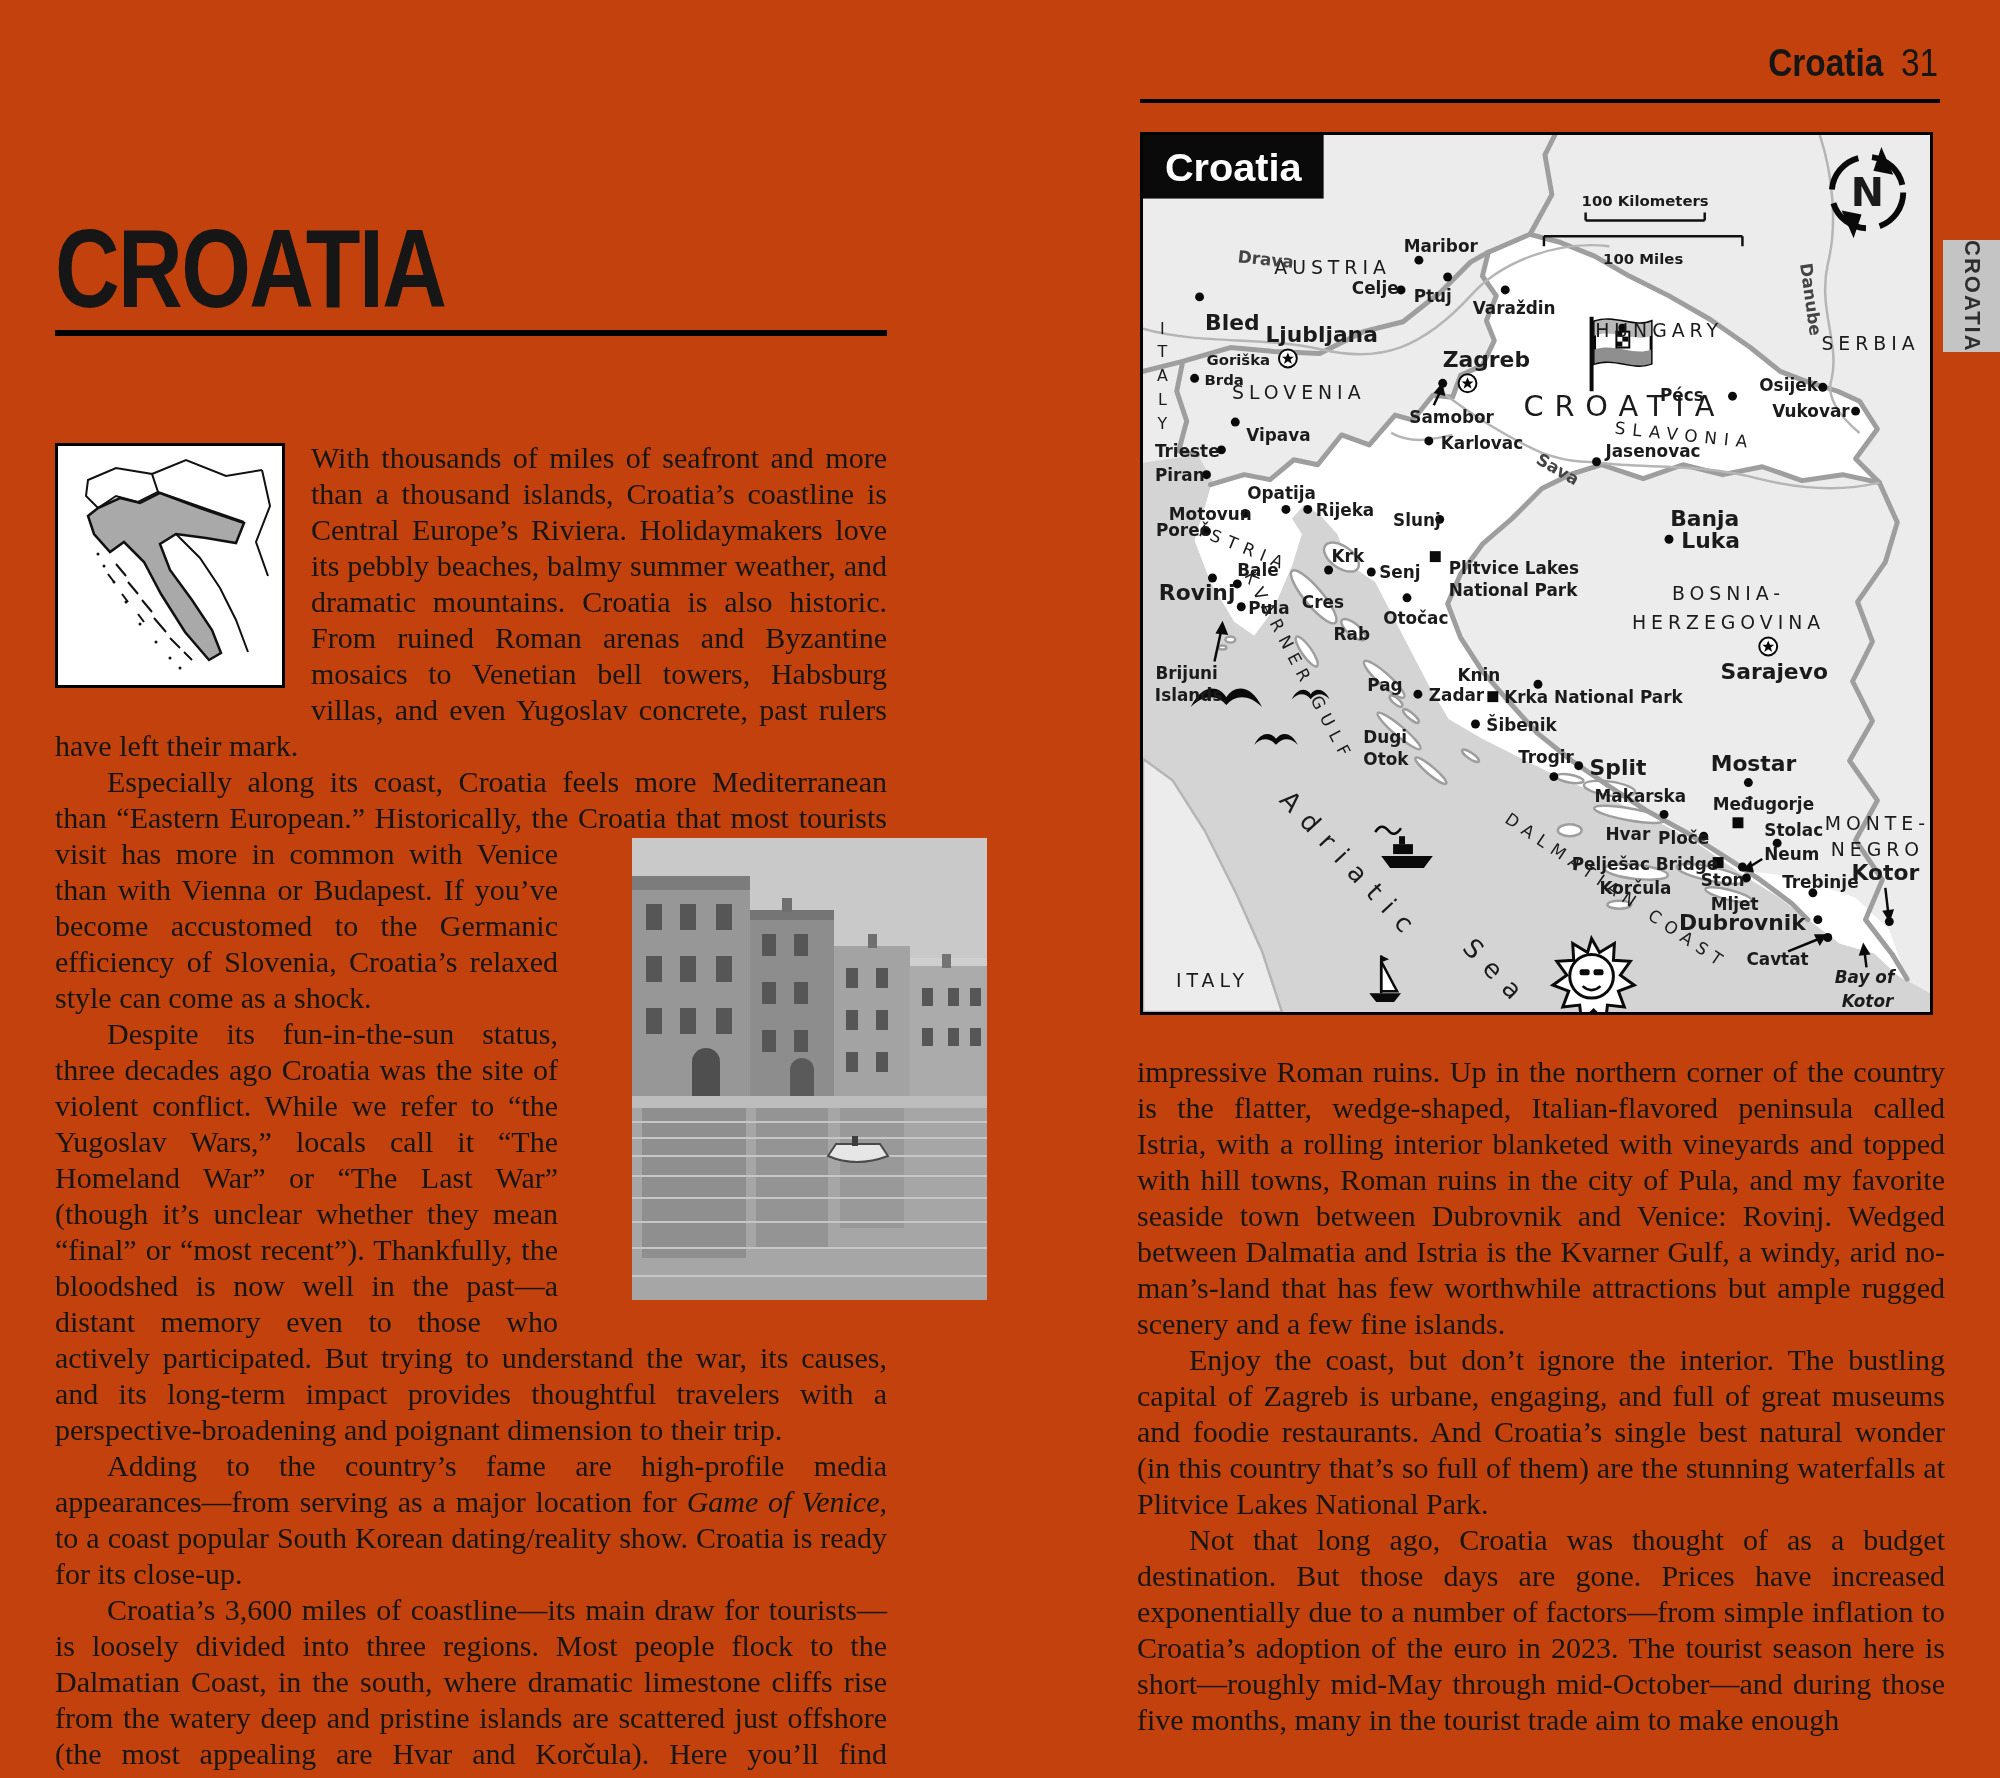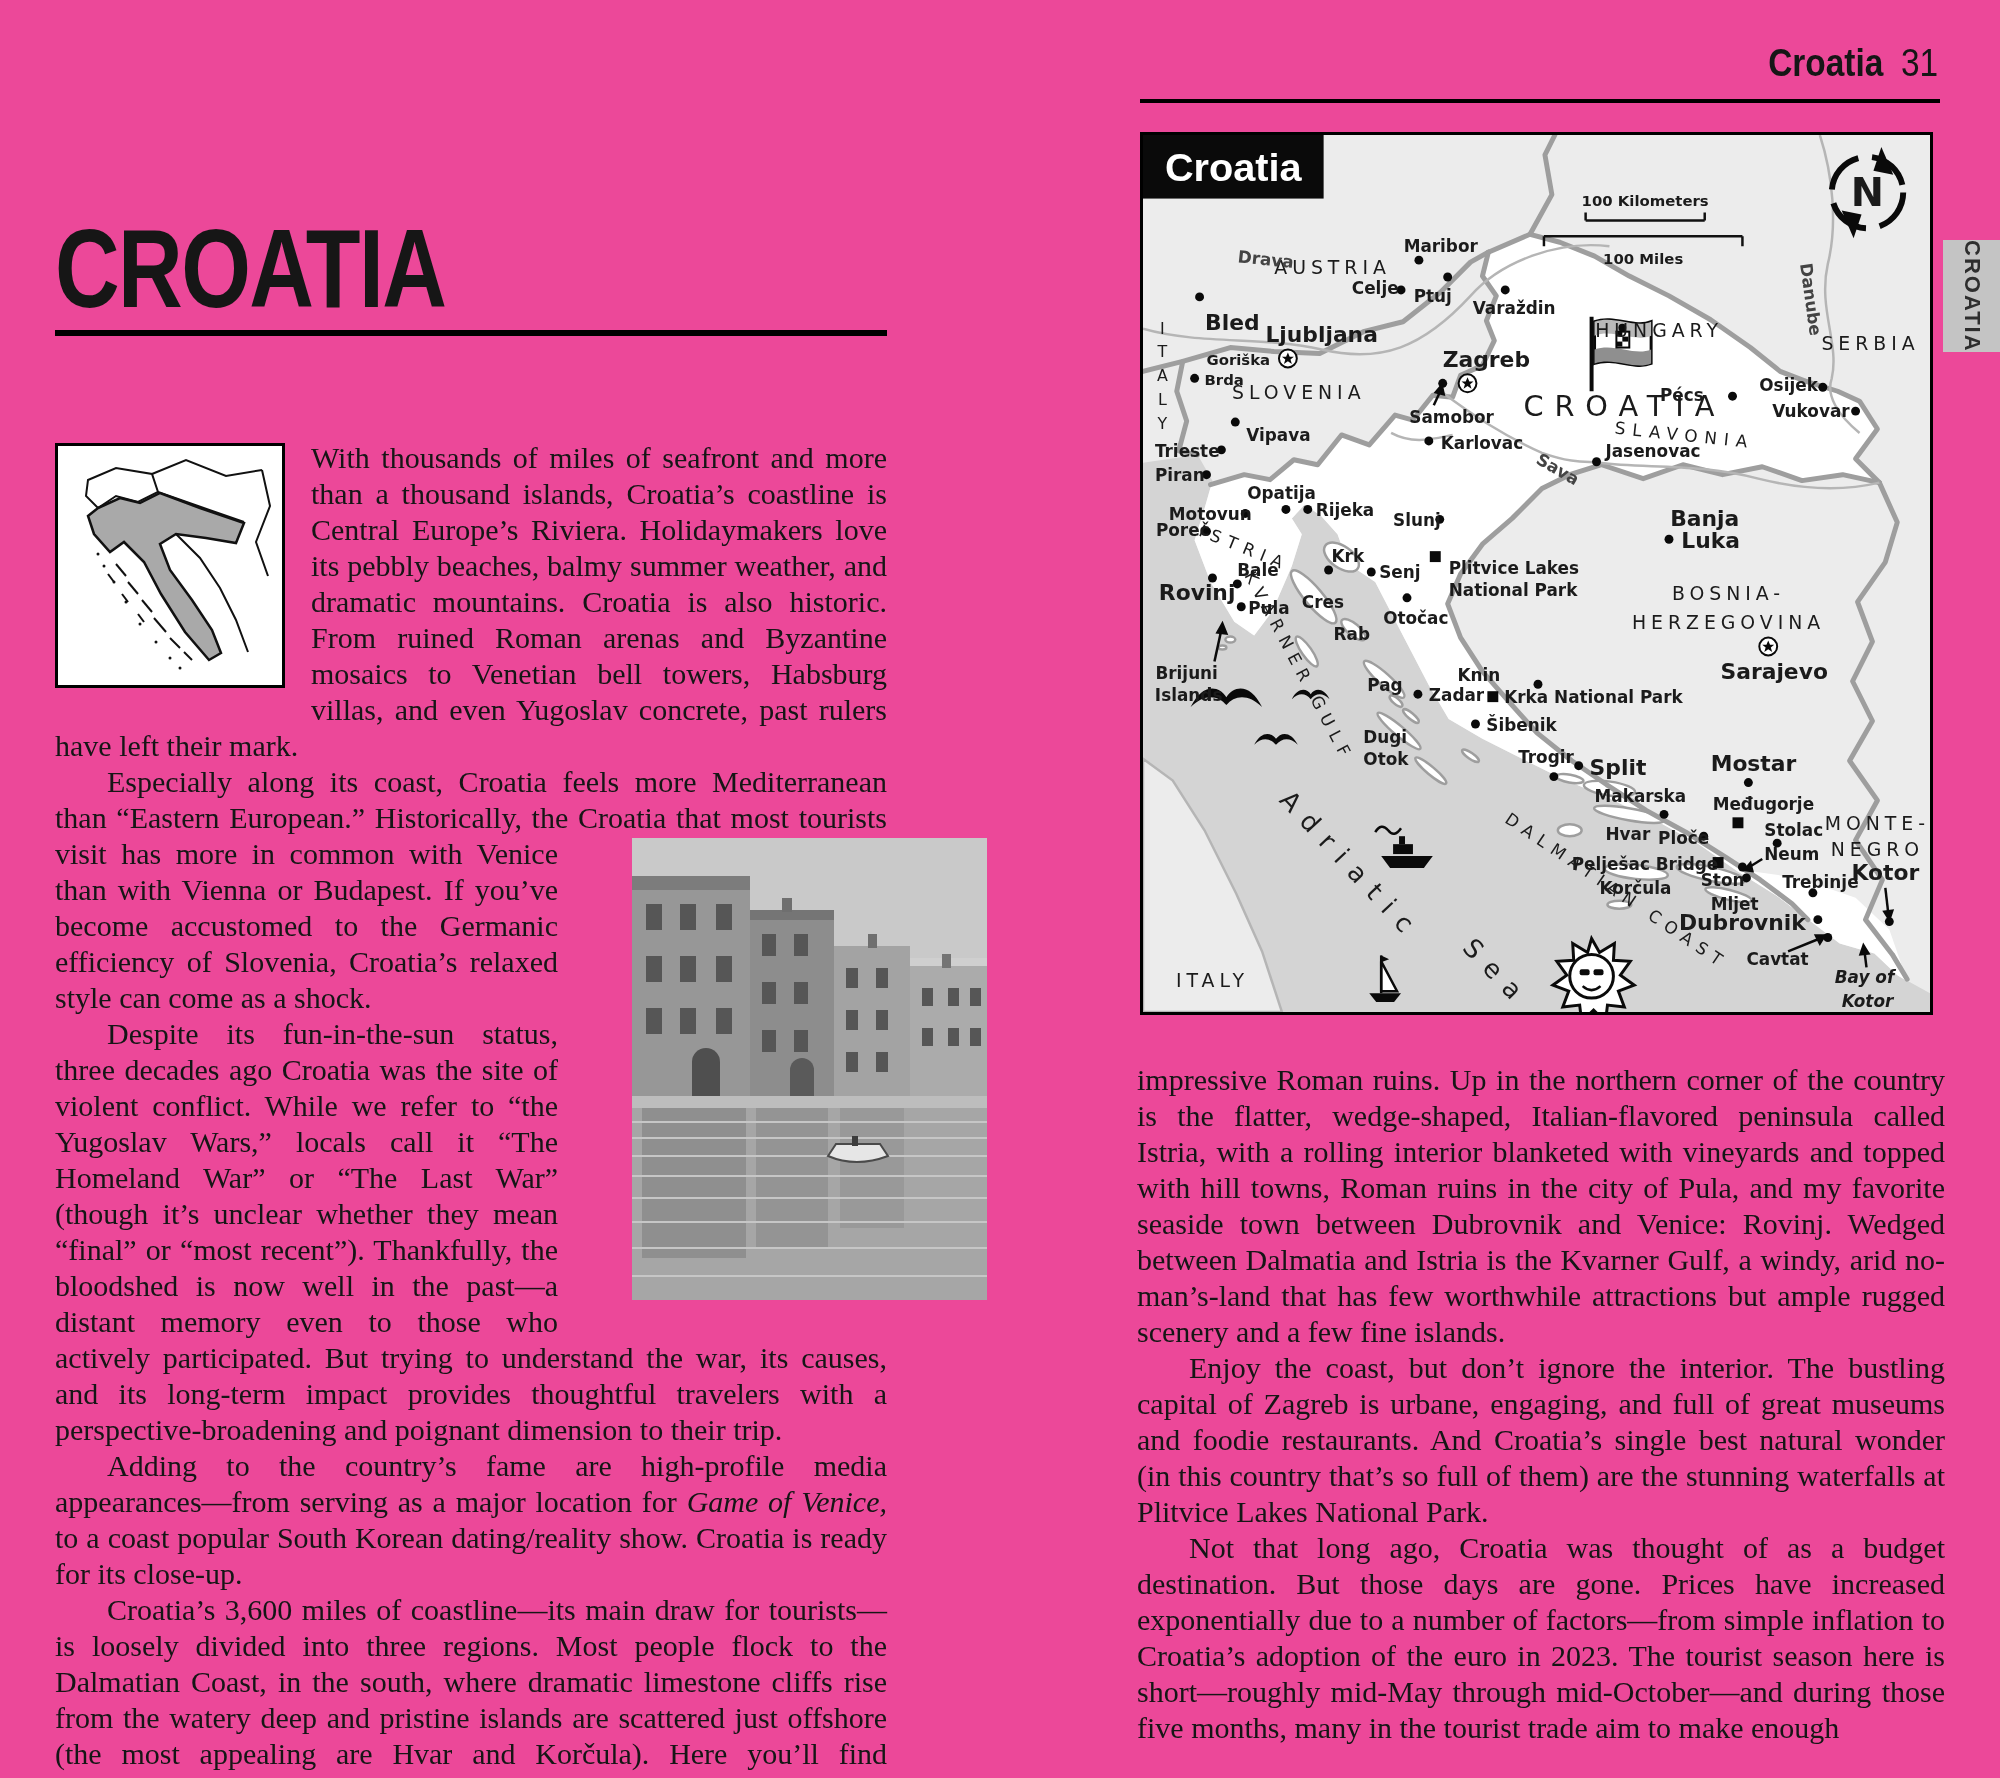--- a/index.html
+++ b/index.html
@@ -1,16 +1,16 @@
 <!DOCTYPE html>
 <html><head>
 <meta charset="utf-8">
 <style>
   html,body{margin:0;padding:0;background:#888;}
-  .page{position:relative;width:2000px;height:1778px;background:#ec4899;overflow:hidden;
+  .page{position:relative;width:2000px;height:1778px;background:#c2410c;overflow:hidden;
         font-family:"Liberation Serif",serif;color:#161616;}
   
   .pg-header{position:absolute;top:42px;right:62px;display:flex;align-items:baseline;gap:20px;
              font-family:"Liberation Sans",sans-serif;transform:scaleX(.88);transform-origin:right;}
   .pg-header .hdr-title{font-size:38px;font-weight:bold;letter-spacing:0px;}
   .pg-header .hdr-num{font-size:38px;font-weight:normal;}
   .hdr-rule{position:absolute;left:1140px;top:99px;width:800px;height:4px;background:#000;}
   
   .side-tab{position:absolute;left:1943px;top:240px;width:57px;height:112px;background:#c4c4c4;
             display:flex;align-items:center;justify-content:center;}
@@ -23,21 +23,21 @@
             line-height:94px;letter-spacing:-2px;transform:scaleX(.80);transform-origin:left;}
   .title-rule{width:832px;height:6px;background:#000;margin-top:14px;}
   .body-copy{margin-top:104px;font-size:30px;line-height:36px;text-align:justify;}
   .body-copy p{margin:0;padding:0;text-indent:52px;}
   .body-copy p.noindent{text-indent:0;}
   .inset-map{float:left;width:224px;height:239px;border:3px solid #000;margin:3px 26px 6px 0;background:#fff;}
   .photo-float{float:right;width:355px;height:462px;margin:2px -48px 8px 22px;display:block;}
   .ital{font-style:italic;}
   
   .right-col{position:absolute;left:1137px;top:1046px;width:808px;}
-  .right-col .body-copy{margin-top:16px;}
+  .right-col .body-copy{margin-top:8px;}
   
   .map-box{position:absolute;left:1140px;top:132px;width:793px;height:883px;border:3px solid #000;
            box-sizing:border-box;background:#ececec;}
   .map-box svg{display:block;}
   svg text{font-family:"DejaVu Sans",sans-serif;fill:#1b1b1b;}
   .ttl{font-family:"Liberation Sans",sans-serif;font-weight:bold;font-size:40px;fill:#fff;}
   .ct{font-size:19px;letter-spacing:5px;font-weight:500;}
   .ctv{font-size:16px;letter-spacing:1px;}
   .big{font-size:29px;letter-spacing:11px;font-weight:500;}
   .rg{font-size:17px;letter-spacing:7px;}

